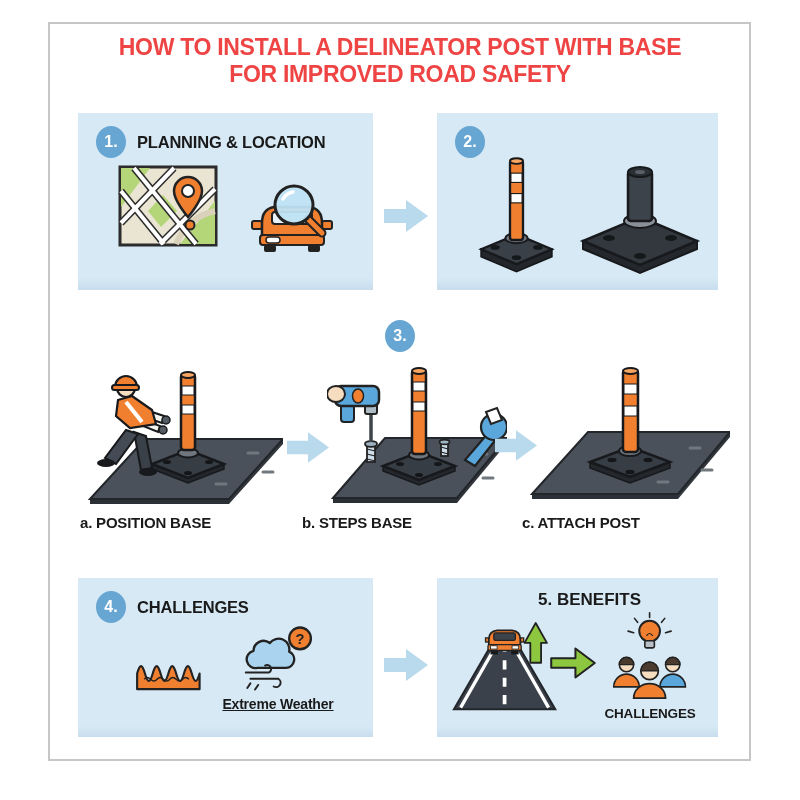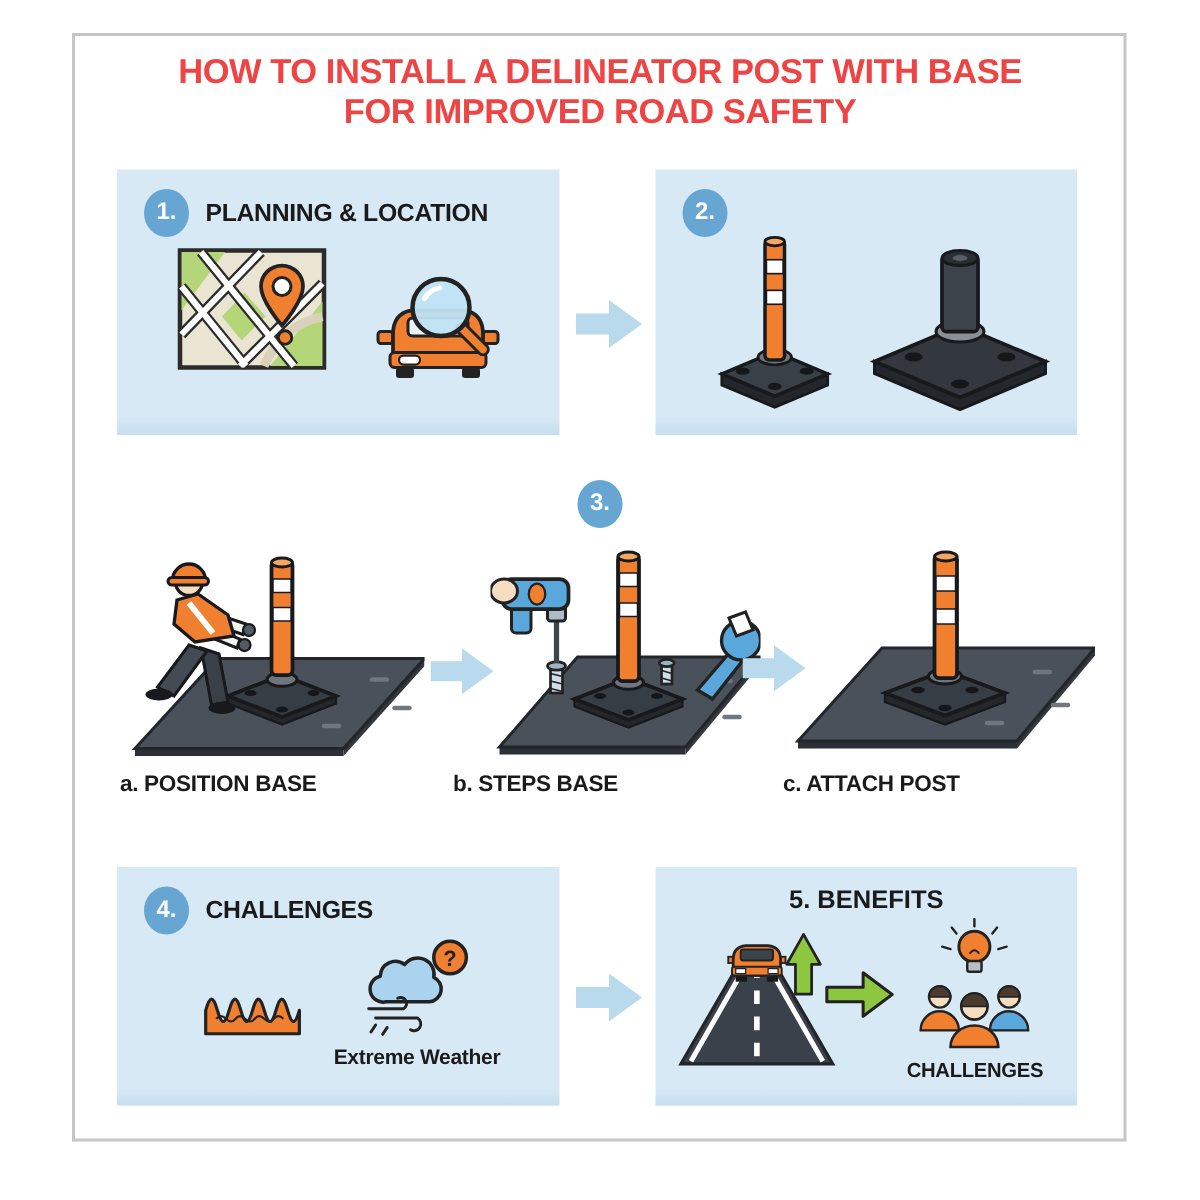--- a/index.html
+++ b/index.html
@@ -23,21 +23,21 @@
   .num{
     width:30px;height:32px;border-radius:50%;background:#67a5d2;color:#fff;
     font-weight:bold;font-size:16px;display:flex;align-items:center;justify-content:center;
     flex:0 0 auto;
   }
   .panel-title{font-size:16.5px;font-weight:bold;letter-spacing:-0.2px;line-height:32px;}
   .install-head{left:0;right:0;top:320px;display:flex;justify-content:center;align-items:center;gap:11px;}
   .install-title{font-size:18px;font-weight:bold;letter-spacing:-0.2px;}
   .step-label{width:200px;font-size:15px;font-weight:bold;letter-spacing:-0.2px;}
   .mini-label{text-align:center;font-size:14px;font-weight:bold;letter-spacing:-0.2px;}
-  .ben-title{left:0;width:281px;text-align:center;top:12px;font-size:17px;font-weight:bold;}
+  .ben-title{left:0;width:281px;text-align:center;top:12px;font-size:17px;font-weight:bold;padding-left:12px;}
   svg{display:block;}
 </style>
 </head>
 <body>
 
 <div class="abs frame"></div>
 
 <div class="abs title">
   <div>HOW TO INSTALL A DELINEATOR POST WITH BASE</div>
   <div>FOR IMPROVED ROAD SAFETY</div>
@@ -260,21 +260,21 @@
   <svg class="abs" style="left:160px;top:44px;" width="76" height="70" viewBox="0 0 98 88">
     <path d="M25,58 L62,58 A11,11 0 0 0 66,37 A14,14 0 0 0 41,26 A13,13 0 0 0 20,36 A11,11 0 0 0 25,58 Z" fill="#a9d3ee" stroke="#222" stroke-width="3" stroke-linejoin="round"></path>
     <path d="M10,64 h30 a5,5 0 1 0 -5,-9" stroke="#222" stroke-width="2.5" fill="none" stroke-linecap="round"></path>
     <path d="M16,72 h36 a5,5 0 1 1 -6,10" stroke="#222" stroke-width="2.5" fill="none" stroke-linecap="round"></path>
     <line x1="16" y1="78" x2="12" y2="84" stroke="#222" stroke-width="2.5" stroke-linecap="round"></line>
     <line x1="26" y1="80" x2="22" y2="86" stroke="#222" stroke-width="2.5" stroke-linecap="round"></line>
     <circle cx="80" cy="20" r="14" fill="#f08030" stroke="#222" stroke-width="3"></circle>
     <text x="80" y="27" text-anchor="middle" font-size="19" font-weight="bold" fill="#222">?</text>
   </svg>
 
-  <div class="abs mini-label" style="left:120px;top:118px;width:160px;">Extreme Weather</div>
+  <div class="abs mini-label" style="left:120px;top:118px;width:160px;text-decoration:underline;">Extreme Weather</div>
 </div>
 
 <svg class="abs" style="left:384px;top:646px;" width="44" height="38" viewBox="0 0 44 38">
   <path d="M0,12 H22 V3 L44,19 L22,35 V26 H0 Z" fill="#b9d9ec"></path>
 </svg>
 
 <div class="abs panel" style="left:437px;top:578px;width:281px;height:159px;">
   <div class="abs ben-title">5. BENEFITS</div>
 
   <svg class="abs" style="left:12px;top:38px;" width="112" height="96" viewBox="0 0 135 115">

